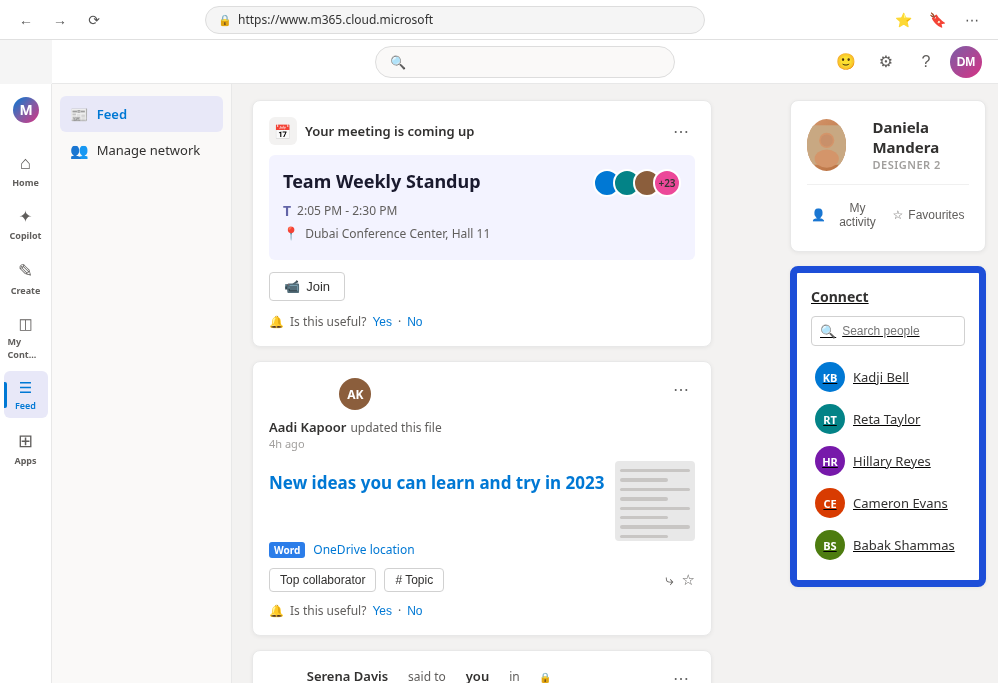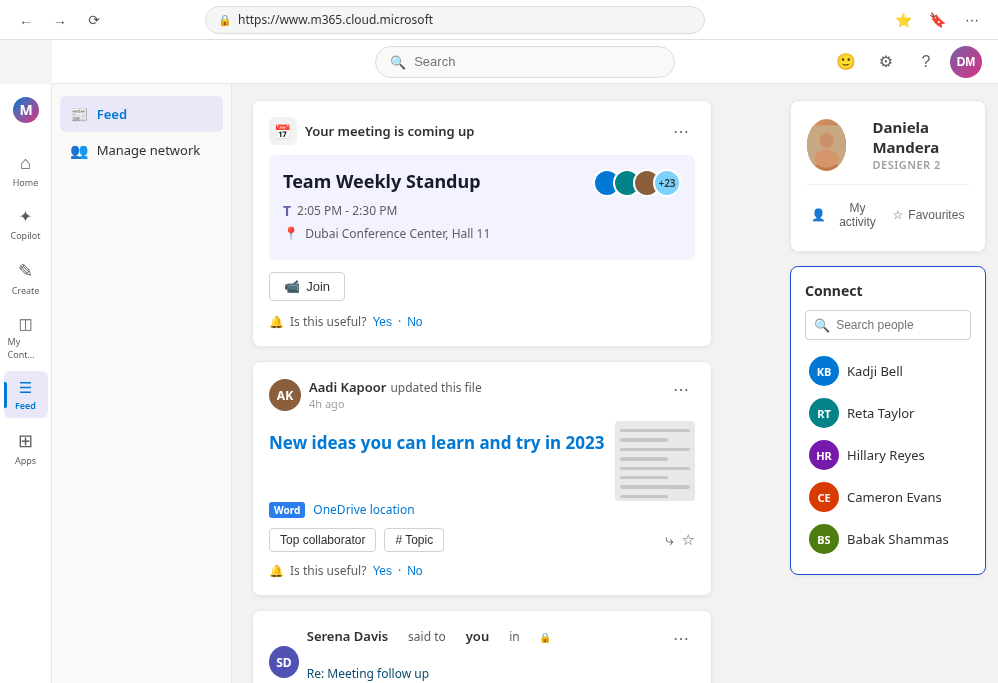--- a/index.html
+++ b/index.html
@@ -73,21 +73,21 @@
       flex-direction: column;
       align-items: center;
       padding: 6px 4px;
       border-radius: 6px;
       cursor: pointer;
       gap: 2px;
     }
     .nav-item.active { background: #e8e8f8; }
     .nav-item-icon { font-size: 18px; color: #605e5c; }
     .nav-item.active .nav-item-icon { color: #0078d4; }
-    .nav-item-label { font-size: 9px; color: #605e5c; }
+    .nav-item-label { font-size: 9px; color: #605e5c; font-weight: bold; }
     .nav-item.active .nav-item-label { color: #0078d4; font-weight: 600; }
     .nav-item-wrapper { position: relative; display: flex; align-items: center; }
 
     
     .sidebar {
       width: 180px;
       background: #faf9f8;
       border-right: 1px solid #e8e8e8;
       padding: 12px 8px;
     }
@@ -123,33 +123,33 @@
     .more-btn { background: transparent; border: none; cursor: pointer; font-size: 16px; color: #666; padding: 2px 6px; border-radius: 4px; }
 
     
     .meeting-card-body { background: #f3f3ff; border-radius: 6px; padding: 14px; margin-bottom: 12px; position: relative; }
     .meeting-title { font-size: 18px; font-weight: 700; color: #1a1a2e; margin-bottom: 8px; }
     .meeting-detail { display: flex; align-items: center; gap: 6px; font-size: 12px; color: #605e5c; margin-bottom: 4px; }
     .meeting-detail-icon { font-size: 13px; }
     .meeting-avatars { position: absolute; top: 14px; right: 14px; display: flex; align-items: center; }
     .meeting-avatar { width: 28px; height: 28px; border-radius: 50%; border: 2px solid #fff; margin-left: -8px; background: #ccc; display: flex; align-items: center; justify-content: center; font-size: 10px; font-weight: 600; }
     .meeting-avatar:first-child { margin-left: 0; }
-    .avatar-count { background: #7dd3fc; color: #333; font-size: 10px; font-weight: 600; text-align: right; }
+    .avatar-count { background: #ec4899; color: #333; font-size: 10px; font-weight: 600; text-align: right; }
     .join-btn {
       display: flex; align-items: center; gap: 6px;
       border: 1px solid #d1d1d1; background: #fff;
       padding: 6px 14px; border-radius: 4px;
       cursor: pointer; font-size: 13px; color: #323130;
       margin-bottom: 12px;
     }
     .useful-row { font-size: 12px; color: #605e5c; display: flex; align-items: center; gap: 6px; }
     .useful-link { color: #0078d4; cursor: pointer; background: none; border: none; font-size: 12px; }
 
     
-    .post-author { display: flex; align-items: flex-end; gap: 8px; }
+    .post-author { display: flex; align-items: center; gap: 8px; flex-direction: column; }
     .post-avatar { width: 32px; height: 32px; border-radius: 50%; background: #8b5e3c; display: flex; align-items: center; justify-content: center; font-size: 12px; font-weight: 700; color: #fff; overflow: hidden; }
     .post-author-info { display: flex; flex-direction: column; }
     .post-author-name { font-size: 13px; font-weight: 600; color: #323130; }
     .post-author-action { font-size: 12px; color: #605e5c; }
     .post-time { font-size: 11px; color: #a19f9d; }
     .post-title { font-size: 17px; font-weight: 700; color: #0078d4; margin: 10px 0 6px; cursor: pointer; }
     .post-body { font-size: 13px; color: #323130; line-height: 1.5; margin-bottom: 10px; }
     .post-thumbnail { width: 80px; height: 80px; background: #e8e8e8; border-radius: 4px; float: right; margin-left: 10px; display: flex; flex-direction: column; }
     .thumb-line { height: 6px; background: #c8c6c4; margin: 3px 5px; border-radius: 2px; }
     .thumb-line.short { width: 60%; }
@@ -196,23 +196,24 @@
     .profile-tab-btn {
       flex: 1; display: flex; align-items: center; justify-content: center; gap: 5px;
       font-size: 12px; color: #605e5c; background: none; border: none; cursor: pointer;
       padding: 6px 4px; border-radius: 4px;
     }
 
     
     .connect-card {
       background: #fff;
       border-radius: 8px;
-      border: 1px solid #1d4ed8;
+      border: 7px solid #1d4ed8;
       padding: 14px;
       box-shadow: 0 1px 4px rgba(0,0,0,0.06);
+      text-decoration: underline;
     }
     .connect-title { font-size: 14px; font-weight: 700; color: #323130; margin-bottom: 10px; }
     .search-people {
       display: flex; align-items: center; gap: 6px;
       border: 1px solid #d1d1d1; border-radius: 4px;
       padding: 5px 8px; margin-bottom: 10px; background: #fff;
     }
     .search-icon { font-size: 13px; color: #888; }
     .search-input {
       border: none; outline: none; font-size: 12px; color: #605e5c; background: transparent; width: 100%;
@@ -556,21 +557,20 @@
     border: none; cursor: pointer; overflow: hidden;
     background: linear-gradient(135deg, #7b5ea7, #d63384);
     display: flex; align-items: center; justify-content: center;
     font-size: 12px; font-weight: 700; color: #fff;
   }
 </style>
 
 <div class="app-topbar">
   <div class="topbar-search">
     <span style="color:#888;font-size:13px;">🔍</span>
-    <input class="topbar-search-input" type="text" placeholder="Search" style="">
   </div>
   <div class="topbar-actions">
     <button class="topbar-action-btn">🙂</button>
     <button class="topbar-action-btn">⚙</button>
     <button class="topbar-action-btn">?</button>
     <button class="user-avatar-btn">DM</button>
   </div>
 </div>
 
 <style>

